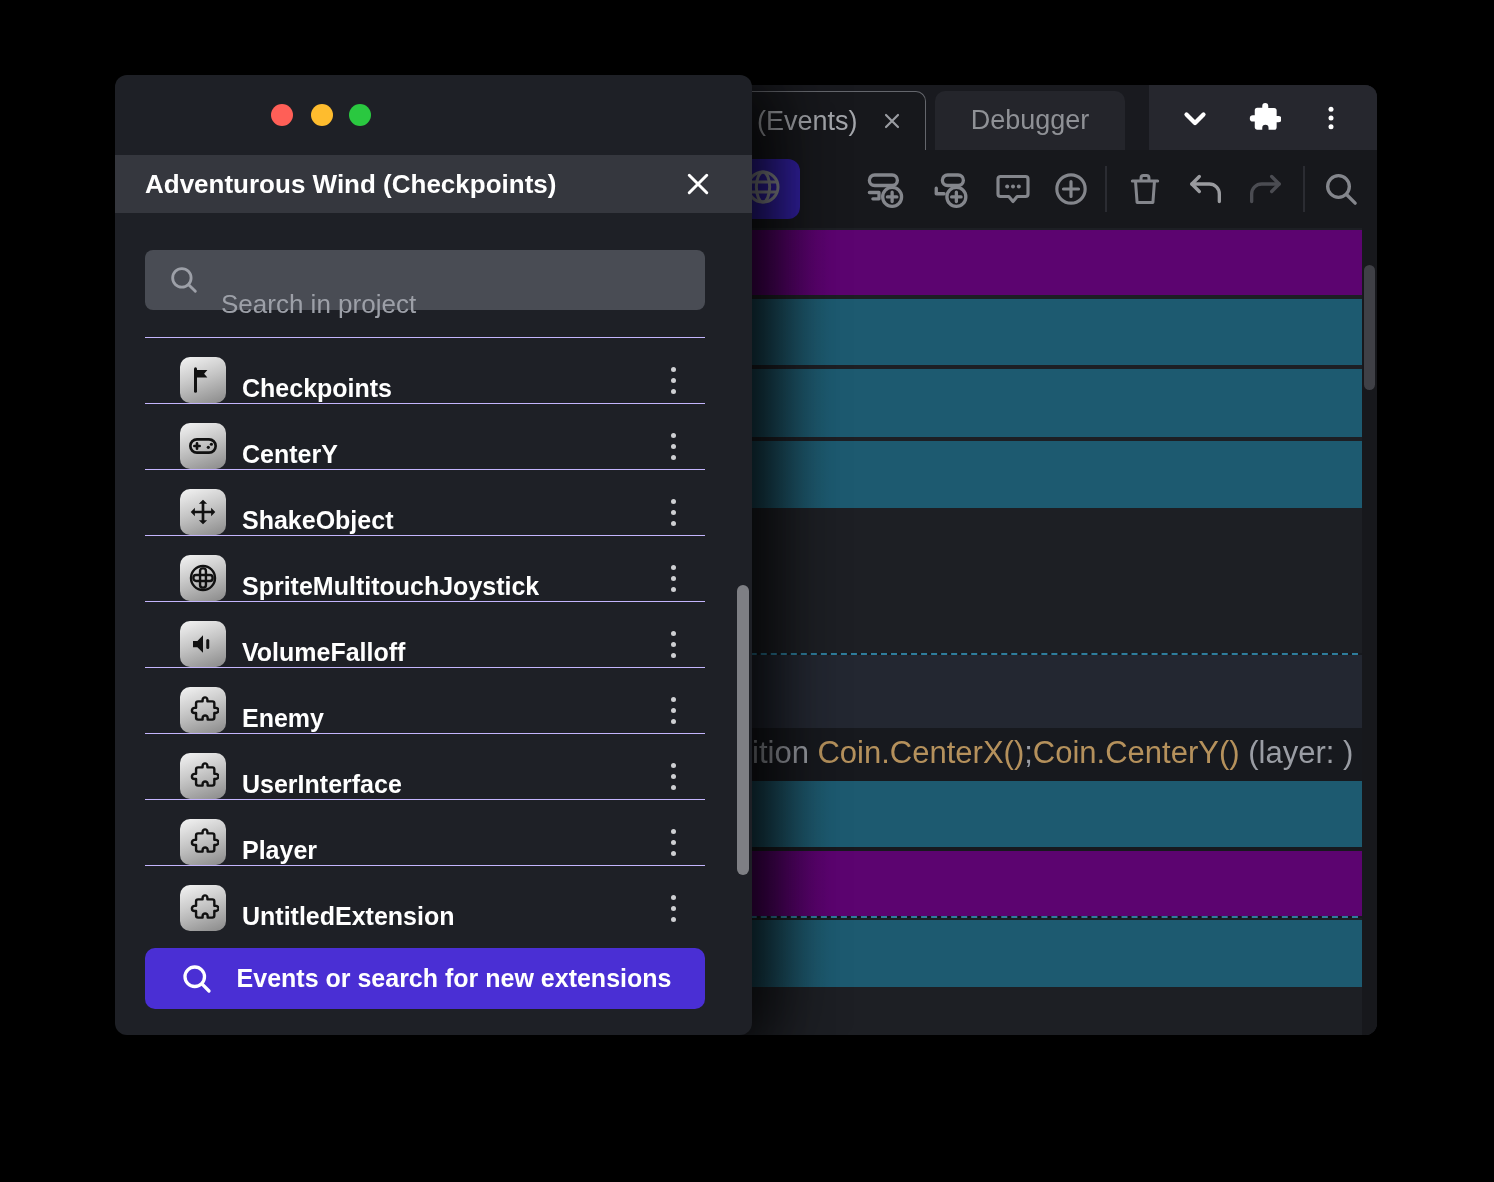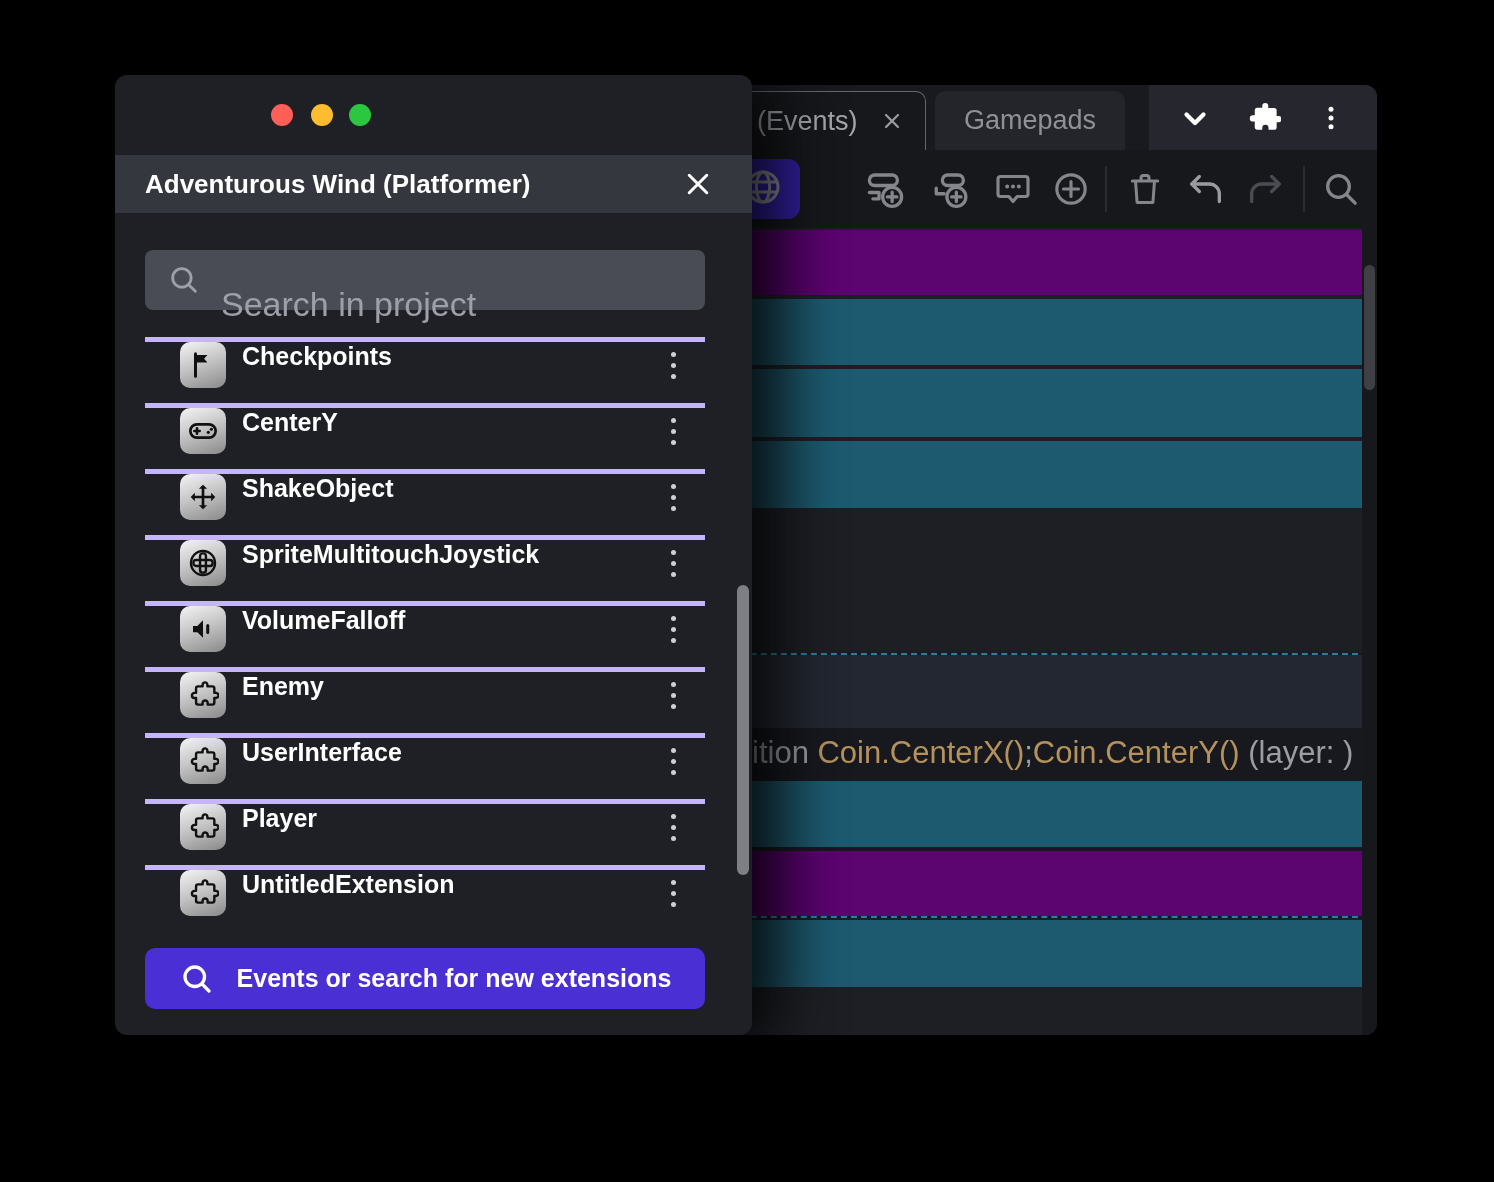--- a/index.html
+++ b/index.html
@@ -62,27 +62,27 @@
   .dlg-titlebar { position:absolute; left:0; top:80px; right:0; height:58px; background:#35373e;
                   display:flex; align-items:center; }
   .dlg-title { margin-left:30px; color:#fff; font-size:26px; font-weight:bold; }
   .dlg-close { position:absolute; left:563px; top:9px; width:40px; height:40px;
                display:flex; align-items:center; justify-content:center; }
 
   .search-box { position:absolute; left:30px; top:175px; width:560px; height:60px;
                 background:#494c54; border-radius:8px; display:flex; align-items:center; }
   .search-box svg { margin-left:22px; flex:none; }
   .search-input { flex:1; margin-left:20px; margin-right:14px; background:transparent; border:none;
-                  outline:none; color:#e8e9ec; font-size:34px;
+                  outline:none; color:#e8e9ec; font-size:26px;
                   font-family:"Liberation Sans", sans-serif;margin-top:48px; }
   .search-input::placeholder { color:#9da0a8; }
 
   .ext-list { position:absolute; left:30px; top:262px; width:560px; }
-  .ext-row { position:relative; height:66px; border-top:5px solid #c4b5fd;
-             display:flex; align-items:flex-start;padding-left:35px; }
+  .ext-row { position:relative; height:66px; border-top:1px solid #c4b5fd;
+             display:flex; align-items:flex-end;padding-left:35px; }
   .tile { width:46px; height:46px; border-radius:10px; flex:none;
           background:linear-gradient(160deg,#f4f4f4 0%,#c7c7c7 45%,#898989 100%);
           display:flex; align-items:center; justify-content:center; }
   .ext-label { margin-left:16px; color:#fff; font-size:25px; font-weight:600; }
   .kebab { position:absolute; left:510px; width:36px; height:46px; display:flex;
            flex-direction:column; align-items:center; justify-content:center; gap:6px; }
   .kebab i { width:5px; height:5px; border-radius:50%; background:#cfd0d3; }
 
   .dlg-scroll-thumb { position:absolute; left:622px; top:510px; width:12px; height:290px;
                       background:#7e7f84; border-radius:6px; }
@@ -103,21 +103,21 @@
     <div class="tabbar">
       <div class="tab-events">
         <span class="tab-label">(Events)</span>
         <span class="tab-close">
           <svg width="24" height="24" viewBox="0 0 24 24" fill="none" stroke="#9a9ca1" stroke-width="2.2" stroke-linecap="round">
               <path d="M6 6l12 12M18 6L6 18"></path>
             </svg>
         </span>
       </div>
       <div class="tab-debugger">
-        <span>Gamepads</span>
+        <span>Debugger</span>
       </div>
       <div class="tabbar-right">
         <span class="tr-btn">
           <svg width="34" height="34" viewBox="0 0 24 24" fill="none" stroke="#fff" stroke-width="3" stroke-linecap="round" stroke-linejoin="round">
               <path d="M6 9.5l6 6 6-6"></path>
             </svg>
         </span>
         <span class="tr-btn">
           <svg width="36" height="36" viewBox="0 0 24 24" fill="#fff">
               <path d="M13.5 2a2 2 0 0 0-2 2v1.2H8.2A1.7 1.7 0 0 0 6.5 6.9v3.3H5.3a2.1 2.1 0 1 0 0 4.2h1.2v3.7c0 .94.76 1.7 1.7 1.7h3.3v-1.2a2.1 2.1 0 1 1 4.2 0v1.2h3.7a1.7 1.7 0 0 0 1.7-1.7v-3.3h1.2a2.1 2.1 0 1 0 0-4.2h-1.2V7a1.7 1.7 0 0 0-1.7-1.7h-3.9V4a2 2 0 0 0-2-2z"></path>
@@ -228,21 +228,21 @@
       </div>
     </div>
   </div>
 
   <div class="dialog">
     <span class="traffic t-close"></span>
     <span class="traffic t-min"></span>
     <span class="traffic t-zoom"></span>
 
     <div class="dlg-titlebar">
-      <span class="dlg-title">Adventurous Wind (Platformer)</span>
+      <span class="dlg-title">Adventurous Wind (Checkpoints)</span>
       <span class="dlg-close">
         <svg width="30" height="30" viewBox="0 0 24 24" fill="none" stroke="#fff" stroke-width="2.4" stroke-linecap="round">
             <path d="M5 5l14 14M19 5L5 19"></path>
           </svg>
       </span>
     </div>
 
     <div class="search-box">
       <svg width="34" height="34" viewBox="0 0 24 24" fill="none" stroke="#9da0a8" stroke-width="2" stroke-linecap="round">
           <circle cx="10.5" cy="10.5" r="6.5"></circle>

